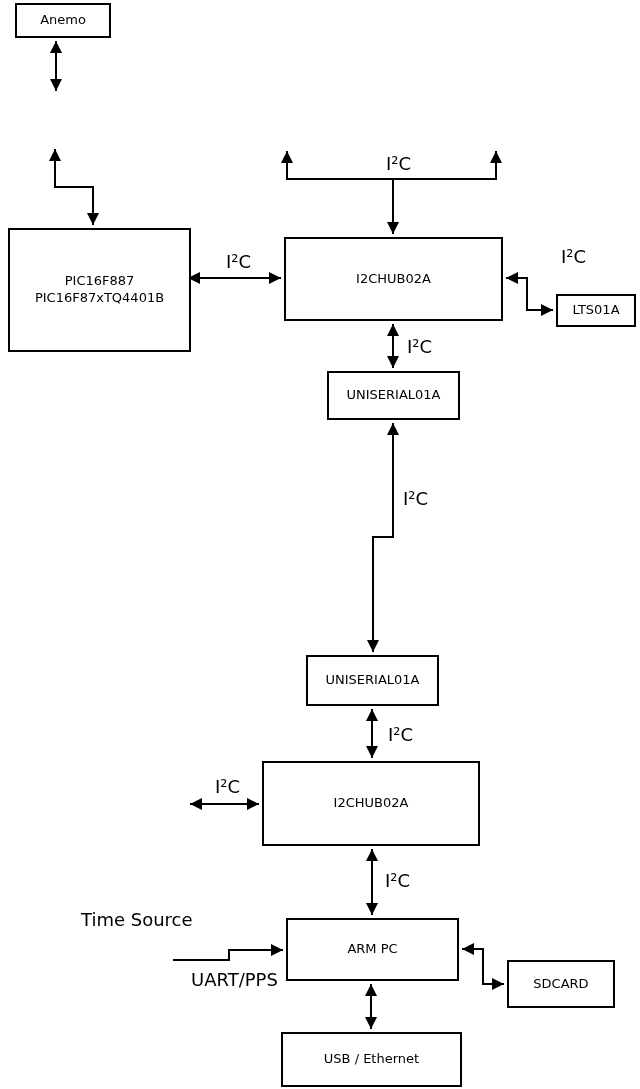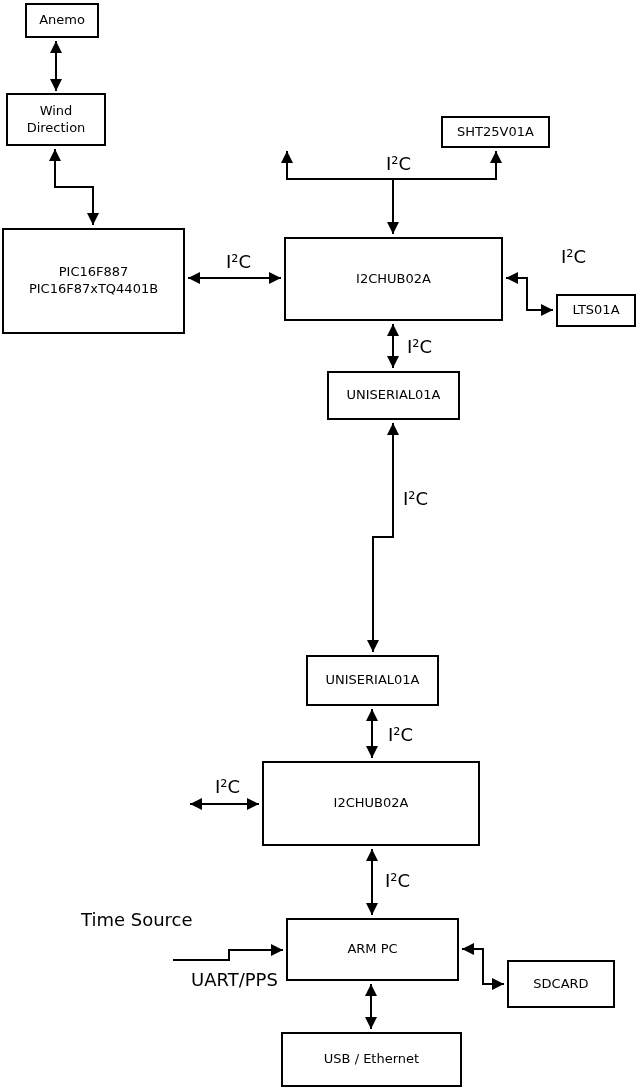--- a/index.html
+++ b/index.html
@@ -61,38 +61,31 @@
       <path d="M393,423 V537 H373 V652" marker-start="url(#arr)" marker-end="url(#arr)"></path>
       <path d="M372,709 V758" marker-start="url(#arr)" marker-end="url(#arr)"></path>
       <path d="M190,804 H259" marker-start="url(#arr)" marker-end="url(#arr)"></path>
       <path d="M372,849 V915" marker-start="url(#arr)" marker-end="url(#arr)"></path>
       <path d="M173,960 H229 V950 H283" marker-end="url(#arr)"></path>
       <path d="M462,949 H483 V984 H504" marker-start="url(#arr)" marker-end="url(#arr)"></path>
       <path d="M371,984 V1029" marker-start="url(#arr)" marker-end="url(#arr)"></path>
     </g>
   </svg>
 
-  <div class="node" style="left:25px;top:3px;width:74px;height:35px">
+  <div class="node" style="left:15px;top:3px;width:96px;height:35px">
     <span>Anemo</span>
   </div>
 
-  <div class="node" style="left:6px;top:93px;width:100px;height:53px">
-    <span>Wind
-Direction</span>
-  </div>
 
-  <div class="node" style="left:2px;top:228px;width:183px;height:106px">
+  <div class="node" style="left:8px;top:228px;width:183px;height:124px">
     <span>PIC16F887
 PIC16F87xTQ4401B</span>
   </div>
 
 
-  <div class="node" style="left:441px;top:116px;width:109px;height:32px">
-    <span>SHT25V01A</span>
-  </div>
 
   <div class="node" style="left:284px;top:237px;width:219px;height:84px">
     <span>I2CHUB02A</span>
   </div>
 
   <div class="node" style="left:556px;top:294px;width:80px;height:33px">
     <span>LTS01A</span>
   </div>
 
   <div class="node" style="left:327px;top:371px;width:133px;height:49px">

